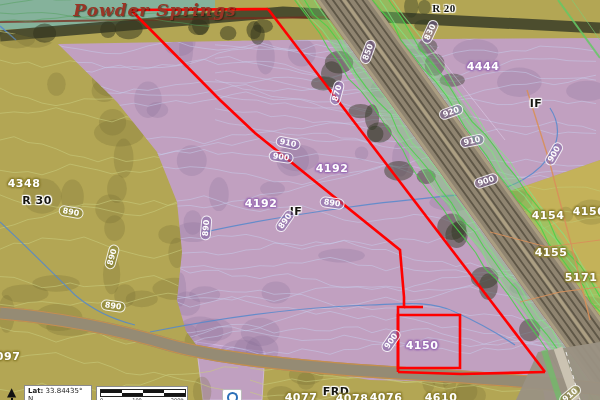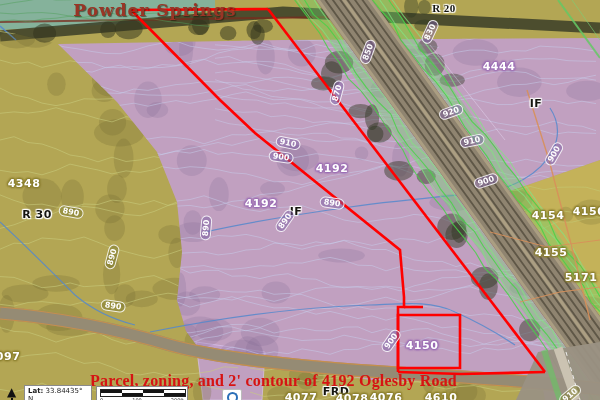--- a/index.html
+++ b/index.html
@@ -8,21 +8,21 @@
   #labels{position:absolute;left:0;top:0;width:600px;height:400px;z-index:2}
   .mlbl{position:absolute;white-space:nowrap}
   .plbl{font-size:11px;font-weight:bold;color:#fff;letter-spacing:.5px}
   .hp{text-shadow:0 0 2px #9a6cb4,0 0 2px #9a6cb4,1px 1px 2px #9a6cb4,-1px -1px 2px #9a6cb4,1px -1px 2px #9a6cb4,-1px 1px 2px #9a6cb4}
   .hy{text-shadow:0 0 2px #8a7f2e,0 0 2px #8a7f2e,1px 1px 2px #8a7f2e,-1px -1px 2px #8a7f2e,1px -1px 2px #8a7f2e,-1px 1px 2px #8a7f2e}
   .clbl{font-size:8px;font-weight:bold;color:#fff;padding:0 3px;border-radius:7px;border:1px solid rgba(255,255,255,.85)}
   .cp{background:rgba(125,95,165,.5)}
   .cy{background:rgba(130,125,50,.55)}
   .zone-lbl{font-size:11px;font-weight:bold;color:#15150f;letter-spacing:.5px;
     text-shadow:0 0 2px #fff,0 0 2px #fff,1px 1px 1px #fff,-1px -1px 1px #fff,1px -1px 1px #fff,-1px 1px 1px #fff}
-  .city-lbl{font-family:"DejaVu Serif",serif;font-weight:bold;font-size:17px;color:#993526;
+  .city-lbl{font-family:"DejaVu Serif",serif;font-style:italic;font-weight:bold;font-size:17px;color:#993526;
     letter-spacing:1px;text-shadow:1px 1px 1px rgba(30,30,10,.6)}
   #caption{position:absolute;left:90px;top:372px;z-index:3;font-family:"Liberation Serif",serif;font-weight:bold;
     font-size:16px;color:#d61313;white-space:nowrap;letter-spacing:.2px}
   .panel{position:absolute;z-index:4;background:#fff;border:1px solid #8a8a8a;box-sizing:border-box}
   #latlon{left:24px;top:385px;width:68px;height:22px;padding:1px 3px;font-size:7px;line-height:8px;color:#222}
   #latlon .k{font-weight:bold}
   #scalebar{left:96px;top:386px;width:92px;height:20px;padding:2px 3px}
   .sb-row{display:flex;height:3px;width:84px;border-left:1px solid #222;border-right:1px solid #222}
   .sb-row.t{border-top:1px solid #222}
   .sb-row.b{border-bottom:1px solid #222}
@@ -327,26 +327,26 @@
       <path d="M131,10 L220,100 L255,133 L400,250 L404,297 L404,307 L398,307 L398,372"></path>
       <path d="M398,372 L461,374 L545,372"></path>
       <path d="M398,315 L460,315 L460,368 L398,368 Z"></path>
       <path d="M404,307 L423,307"></path>
     </g>
   </svg>
 
   <div id="labels">
     <span class="mlbl city-lbl" id="city-label" style="left: 155px; top: 10px; transform: translate(-50%, -50%);">Powder Springs</span>
   <span class="mlbl zone-lbl" style="left: 444px; top: 8px; transform: translate(-50%, -50%); font-family: Liberation Serif, serif;">R 20</span>
-      <span class="mlbl zone-lbl" style="left: 37px; top: 214px; transform: translate(-50%, -50%);">R 30</span>
+      <span class="mlbl zone-lbl" style="left: 37px; top: 200px; transform: translate(-50%, -50%);">R 30</span>
       <span class="mlbl zone-lbl" style="left: 536px; top: 103px; transform: translate(-50%, -50%);">IF</span>
       <span class="mlbl zone-lbl" style="left: 296px; top: 211px; transform: translate(-50%, -50%);">IF</span>
       <span class="mlbl zone-lbl" style="left: 336px; top: 391px; transform: translate(-50%, -50%);">FRD</span>
       <span class="mlbl plbl hy" style="left: 24px; top: 183px; transform: translate(-50%, -50%);">4348</span>
-      <span class="mlbl plbl hp" style="left: 483px; top: 66px; transform: translate(-50%, -50%); margin-left: 16px;">4444</span>
+      <span class="mlbl plbl hp" style="left: 483px; top: 66px; transform: translate(-50%, -50%);">4444</span>
       <span class="mlbl plbl hp" style="left: 332px; top: 168px; transform: translate(-50%, -50%);">4192</span>
       <span class="mlbl plbl hp" style="left: 261px; top: 203px; transform: translate(-50%, -50%);">4192</span>
       <span class="mlbl plbl hy" style="left: 536px; top: 215px; transform: translate(-50%, -50%); margin-left: 12px;">4154</span>
       <span class="mlbl plbl hy" style="left: 589px; top: 211px; transform: translate(-50%, -50%);">4150</span>
       <span class="mlbl plbl hy" style="left: 551px; top: 252px; transform: translate(-50%, -50%);">4155</span>
       <span class="mlbl plbl hy" style="left: 581px; top: 277px; transform: translate(-50%, -50%);">5171</span>
       <span class="mlbl plbl hp" style="left: 422px; top: 345px; transform: translate(-50%, -50%);">4150</span>
       <span class="mlbl plbl hy" style="left: 4px; top: 356px; transform: translate(-50%, -50%);">4097</span>
       <span class="mlbl plbl hy" style="left: 301px; top: 397px; transform: translate(-50%, -50%);">4077</span>
       <span class="mlbl plbl hy" style="left: 352px; top: 398px; transform: translate(-50%, -50%);">4078</span>
@@ -364,21 +364,20 @@
       <span class="mlbl clbl cp" style="left: 472px; top: 141px; transform: translate(-50%, -50%) rotate(-12deg);">910</span>
       <span class="mlbl clbl cp" style="left: 486px; top: 181px; transform: translate(-50%, -50%) rotate(-18deg);">900</span>
       <span class="mlbl clbl cp" style="left: 554px; top: 154px; transform: translate(-50%, -50%) rotate(-60deg);">900</span>
       <span class="mlbl clbl cy" style="left: 71px; top: 212px; transform: translate(-50%, -50%) rotate(10deg);">890</span>
       <span class="mlbl clbl cy" style="left: 112px; top: 257px; transform: translate(-50%, -50%) rotate(-75deg);">890</span>
       <span class="mlbl clbl cy" style="left: 113px; top: 306px; transform: translate(-50%, -50%) rotate(8deg);">890</span>
       <span class="mlbl clbl cp" style="left: 391px; top: 341px; transform: translate(-50%, -50%) rotate(-55deg);">900</span>
       <span class="mlbl clbl cy" style="left: 570px; top: 395px; transform: translate(-50%, -50%) rotate(-40deg);">910</span>
     </div>
 
-  <div id="caption">Parcel, zoning, and 2' contour of  4192 Oglesby Road</div>
 
   <div id="northarrow">▲<span class="stem"></span></div>
 
   <div class="panel" id="latlon">
     <div class="row"><span class="k">Lat:</span>
       <span>33.84435° N</span></div>
 
   </div>
 
   <div class="panel" id="scalebar">

